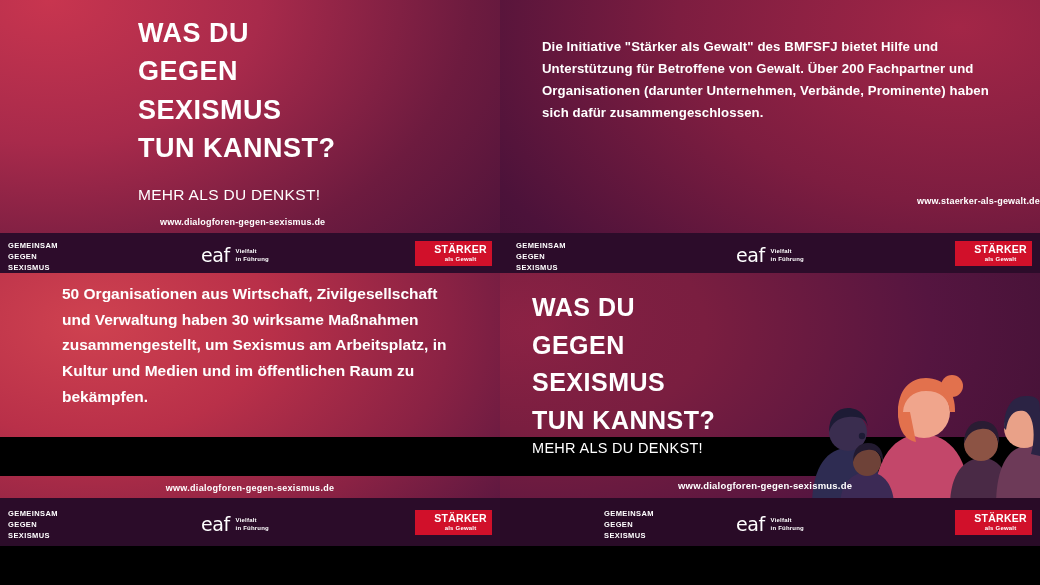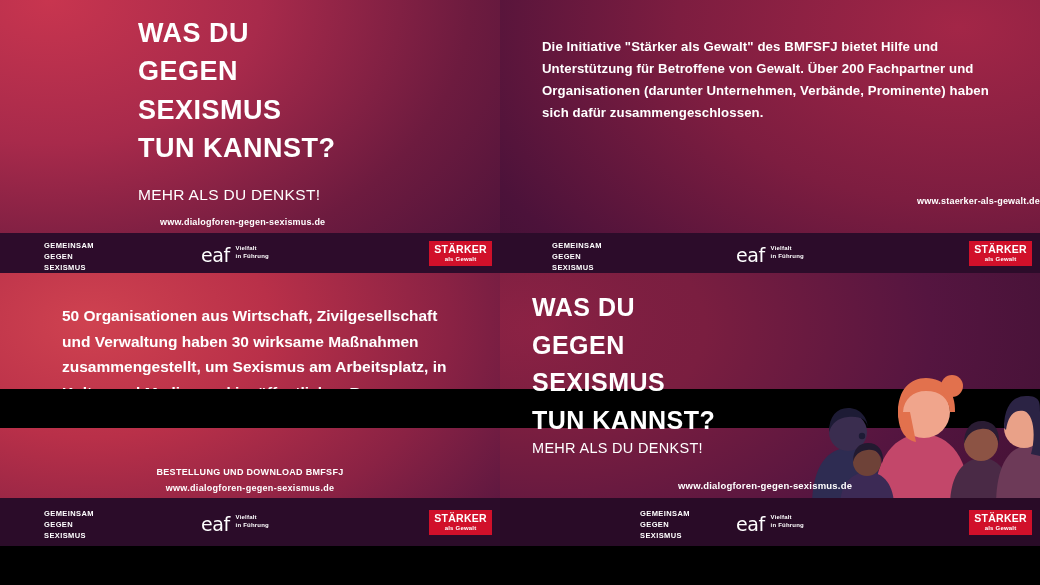--- a/index.html
+++ b/index.html
@@ -4,21 +4,21 @@
 <style>
   * { box-sizing: border-box; margin: 0; padding: 0; }
   html, body {
     width: 1040px; height: 585px;
     background: #000;
     font-family: "Liberation Sans", sans-serif;
     overflow: hidden;
   }
   .stage {
     position: relative;
-    width: 1040px; height: 428px;
+    width: 1040px; height: 476px;
     background: #000;
   }
 
   
   .panel {
     position: absolute;
     overflow: hidden;
   }
 
   
@@ -32,49 +32,48 @@
   }
   .ggs {
     position: absolute;
     left: 8px;
     font-size: 7.5px;
     font-weight: bold;
     line-height: 1.45;
     letter-spacing: .4px;
     color: #ffffff;
     text-transform: uppercase;
-    margin-left: 36px;
   }
   .eaf {
     position: absolute;
     left: 50%;
     transform: translateX(-50%);
     display: flex;
-    align-items: flex-start;
+    align-items: center;
     gap: 6px;
   }
   .eaf-word {
     font-family: "DejaVu Sans", sans-serif;
     font-size: 19px;
     color: #fff;
     letter-spacing: -0.5px;
     font-weight: 400;
   }
   .eaf-sub {
     font-size: 6px;
     line-height: 1.35;
     color: #fff;
     font-weight: bold;
     letter-spacing: .2px;
   }
   .staerker {
     position: absolute;
     right: 8px;
     background: #d1102a;
-    padding: 3px 5px 4px 5px;
+    padding: 3px 5px 4px 19px;
     text-align: center;
     line-height: 1;
   }
   .staerker .l1 {
     font-size: 10.5px;
     font-weight: bold;
     color: #fff;
     letter-spacing: .3px;
     display: block;
   }
@@ -163,21 +162,21 @@
   #panel2 .staerker { top: 8px; }
 
   
   #panel3 {
     left: 0; top: 273px; width: 500px; height: 273px;
     background:
       radial-gradient(120% 140% at 18% 18%, #cf4250 0%, #b93049 30%, #8a2244 60%, #5a1740 85%, #47123a 100%);
   }
   #panel3 .body {
     position: absolute;
-    left: 62px; top: 30px; width: 400px;
+    left: 62px; top: 8px; width: 400px;
     color: #fff;
     font-size: 15.5px;
     font-weight: bold;
     line-height: 1.66;
   }
   #panel3 .order {
     position: absolute;
     left: 0; right: 0; top: 192px;
     text-align: center;
     color: #fff;

